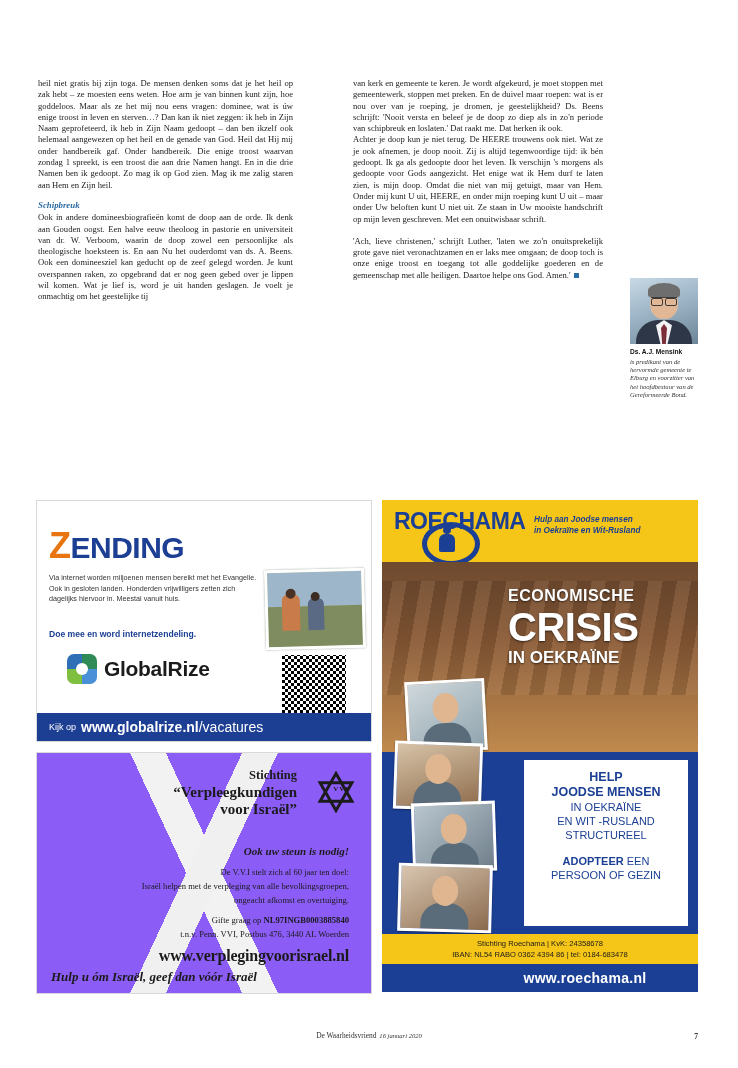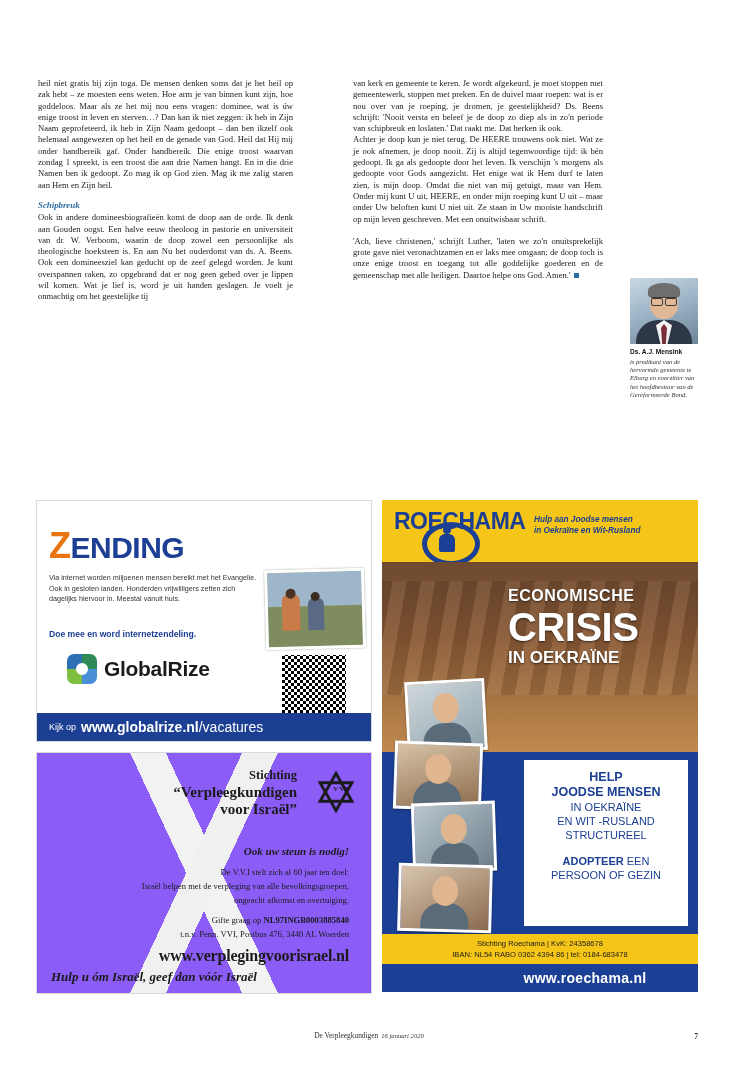--- a/index.html
+++ b/index.html
@@ -646,16 +646,16 @@
         <div>Stichting Roechama | KvK: 24358678</div>
         <div>IBAN: NL54 RABO 0362 4394 86 | tel: 0184-683478</div>
       </div>
 
       <div class="ro-url">www.roechama.nl</div>
     </div>
 
   </div>
 
   <div class="footer">
-    <span class="mag">De Verpleegkundigen</span><span class="date">16 januari 2020</span>
+    <span class="mag">De Waarheidsvriend</span><span class="date">16 januari 2020</span>
   </div>
   <div class="page-num">7</div>
 </div>
 
 </body></html>

